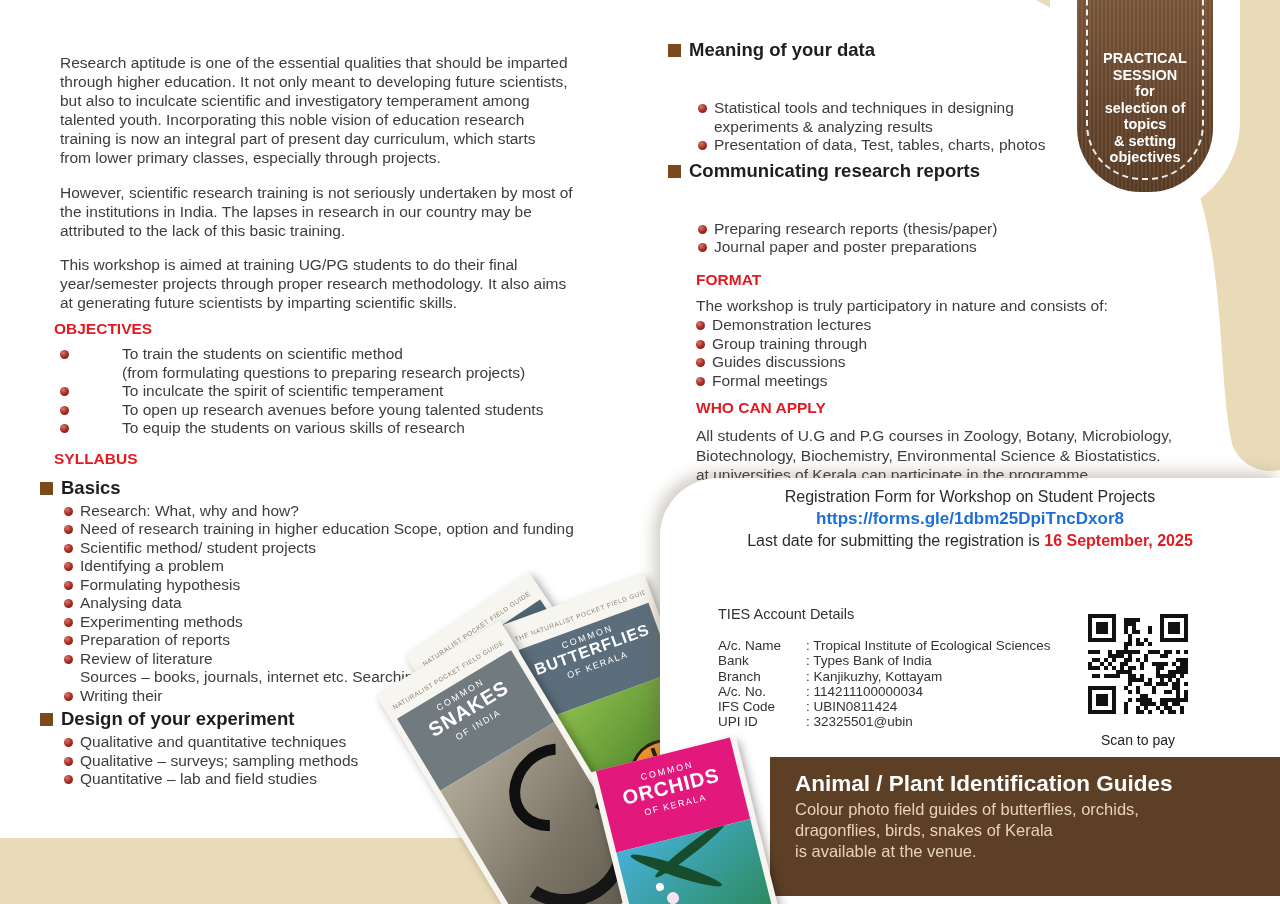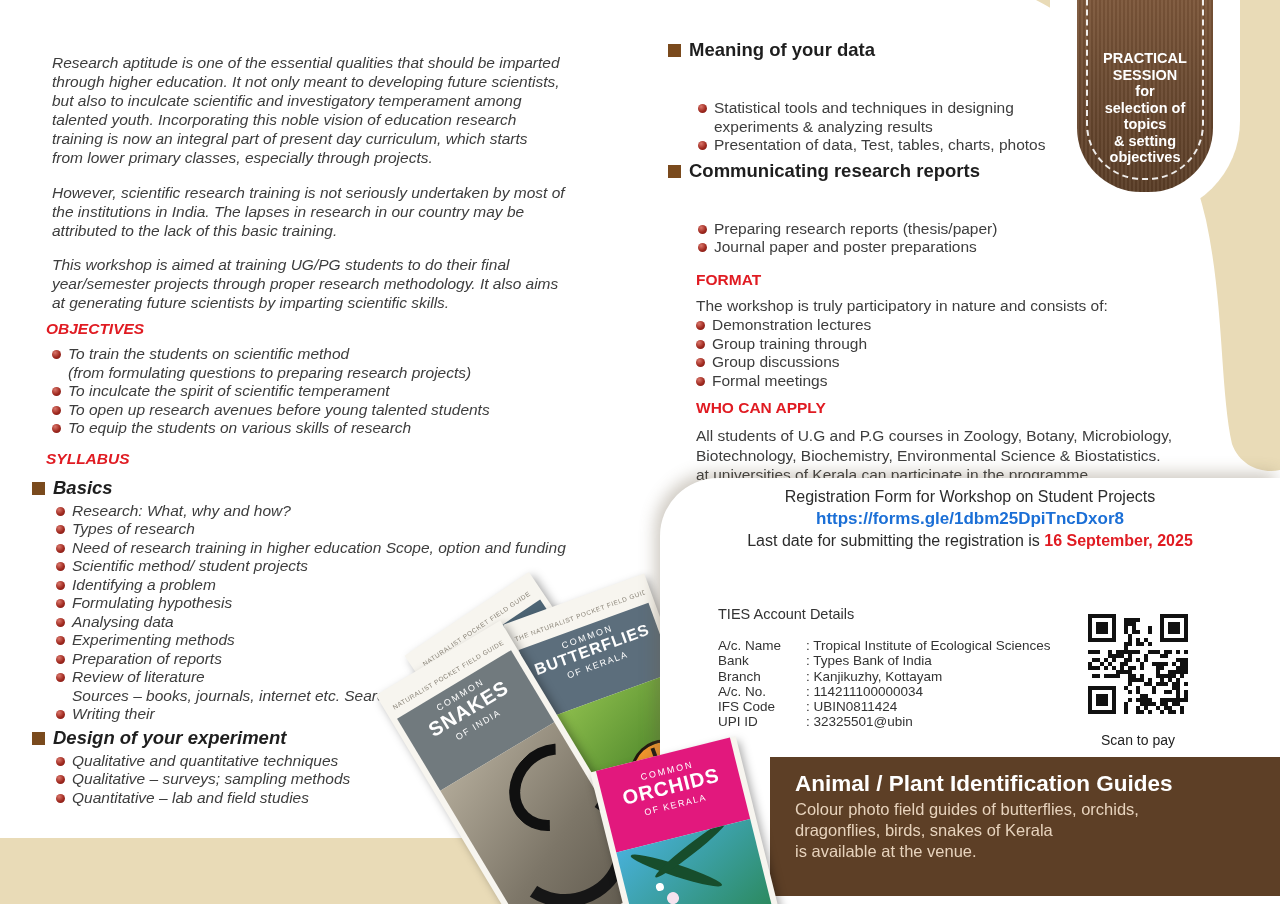--- a/index.html
+++ b/index.html
@@ -2,29 +2,29 @@
 <html><head>
 <meta charset="utf-8">
 <style>
   html,body{margin:0;padding:0;background:#888;}
   .page{position:relative;width:1280px;height:904px;background:#ffffff;overflow:hidden;
         font-family:"Liberation Sans","DejaVu Sans",sans-serif;color:#3a3a3a;}
   .bg-svg{position:absolute;left:0;top:0;z-index:0;}
   .beige-band{position:absolute;left:0;top:838px;width:790px;height:66px;background:#e9dbb7;z-index:0;}
 
   
-  .left-col{position:absolute;left:32px;top:53px;width:640px;z-index:1;font-style:italic;}
+  .left-col{position:absolute;left:40px;top:53px;width:640px;z-index:1;}
   .right-col{position:absolute;left:668px;top:40px;width:580px;z-index:1;}
   .para{margin:0 0 16px 20px;font-size:15.5px;line-height:19px;white-space:pre;color:#3d3d3d;}
   .para.p2{margin-bottom:15px;} .para.p3{margin-bottom:8px;}
   .red-head{margin:0 0 7px 14px;font-size:15.5px;line-height:18px;font-weight:bold;color:#e01b22;}
   .sec-head{display:flex;align-items:flex-start;margin:0 0 4px 0;font-size:18.5px;line-height:20px;font-weight:bold;color:#1e1e1e;}
   .sq{flex:0 0 13px;width:13px;height:13px;margin:4px 8px 0 0;background:#7a4a1d;}
   .li{display:flex;align-items:flex-start;margin:0 0 0 24px;}
-  .li.obj{margin-left:20px;}
+  .li.obj{margin-left:20px;gap:46px;}
   .dot{flex:0 0 9px;width:9px;height:9px;margin:5px 7px 0 0;border-radius:50%;
        background:radial-gradient(circle at 35% 30%,#d9756a 0%,#a02a20 55%,#741310 100%);}
   .litext{font-size:15.5px;line-height:18.5px;white-space:pre;color:#3d3d3d;}
   .gap-syll{margin-top:12px;} .gap-basics{margin-top:10px;} .gap-know{margin-top:6px;} .gap-design{margin-top:4px;}
   .rc-items{margin-bottom:6px;margin-top:39px;} .rc-items .li{margin-left:30px;}
   .rc-format{margin-left:28px;margin-top:14px;}
   .rc-format .red-head{margin-left:0;margin-bottom:8px;}
   .rc-intro{font-size:15.5px;line-height:18.5px;white-space:pre;margin:0 0 1px 0;color:#3d3d3d;}
   .rc-format .li{margin-left:0;}
   .who-text{font-size:15.5px;line-height:19.5px;white-space:pre;margin-left:28px;color:#3d3d3d;}
@@ -169,24 +169,20 @@
     <div class="sec-head gap-basics">
         <span class="sq"></span>
         <span>Basics</span>
       </div>
     <div class="li">
         <span class="dot"></span>
         <span class="litext">Research: What, why and how?</span>
       </div>
     <div class="li">
         <span class="dot"></span>
-        <span class="litext">Types of research</span>
-      </div>
-    <div class="li">
-        <span class="dot"></span>
         <span class="litext">Need of research training in higher education Scope, option and funding</span>
       </div>
     <div class="li">
         <span class="dot"></span>
         <span class="litext">Scientific method/ student projects</span>
       </div>
     <div class="li">
         <span class="dot"></span>
         <span class="litext">Identifying a problem</span>
       </div>
@@ -272,21 +268,21 @@
       <div class="li">
           <span class="dot"></span>
           <span class="litext">Demonstration lectures</span>
         </div>
       <div class="li">
           <span class="dot"></span>
           <span class="litext">Group training through</span>
         </div>
       <div class="li">
           <span class="dot"></span>
-          <span class="litext">Group discussions</span>
+          <span class="litext">Guides discussions</span>
         </div>
       <div class="li">
           <span class="dot"></span>
           <span class="litext">Formal meetings</span>
         </div>
     </div>
 
     <div class="red-head mt-who">WHO CAN APPLY</div>
     <div class="who-text">All students of U.G and P.G courses in Zoology, Botany, Microbiology,
 Biotechnology, Biochemistry, Environmental Science &amp; Biostatistics.

